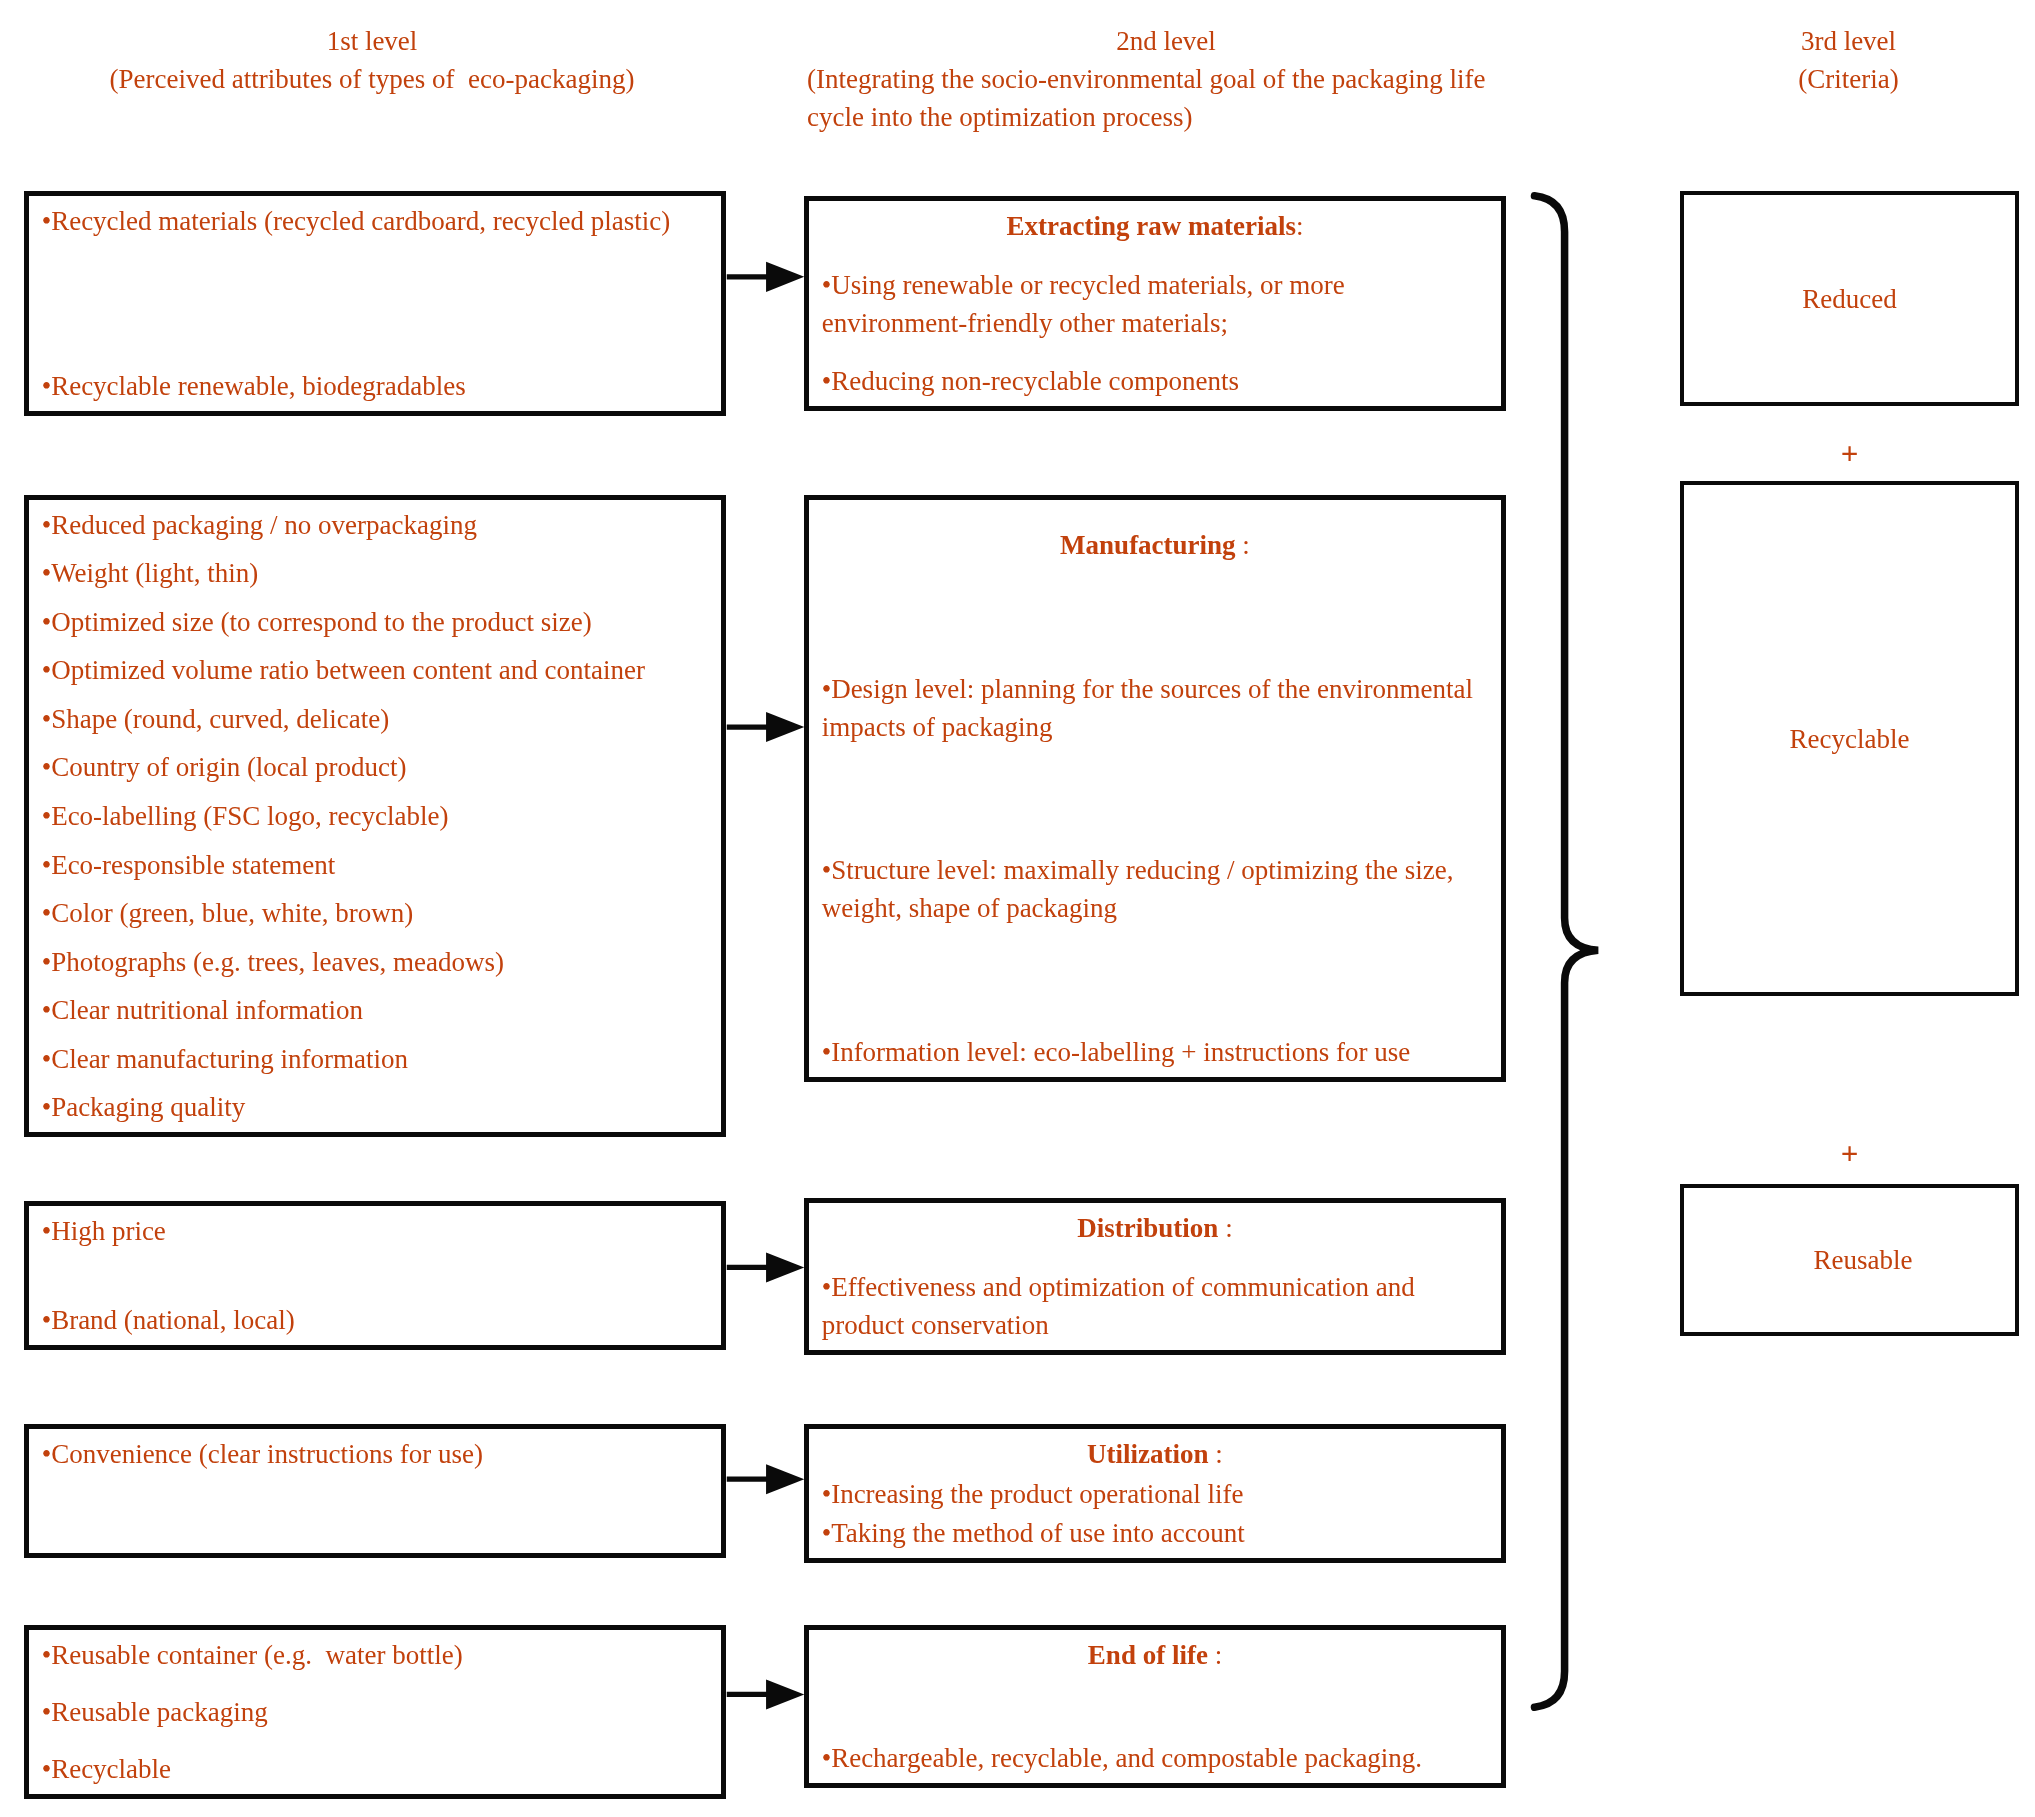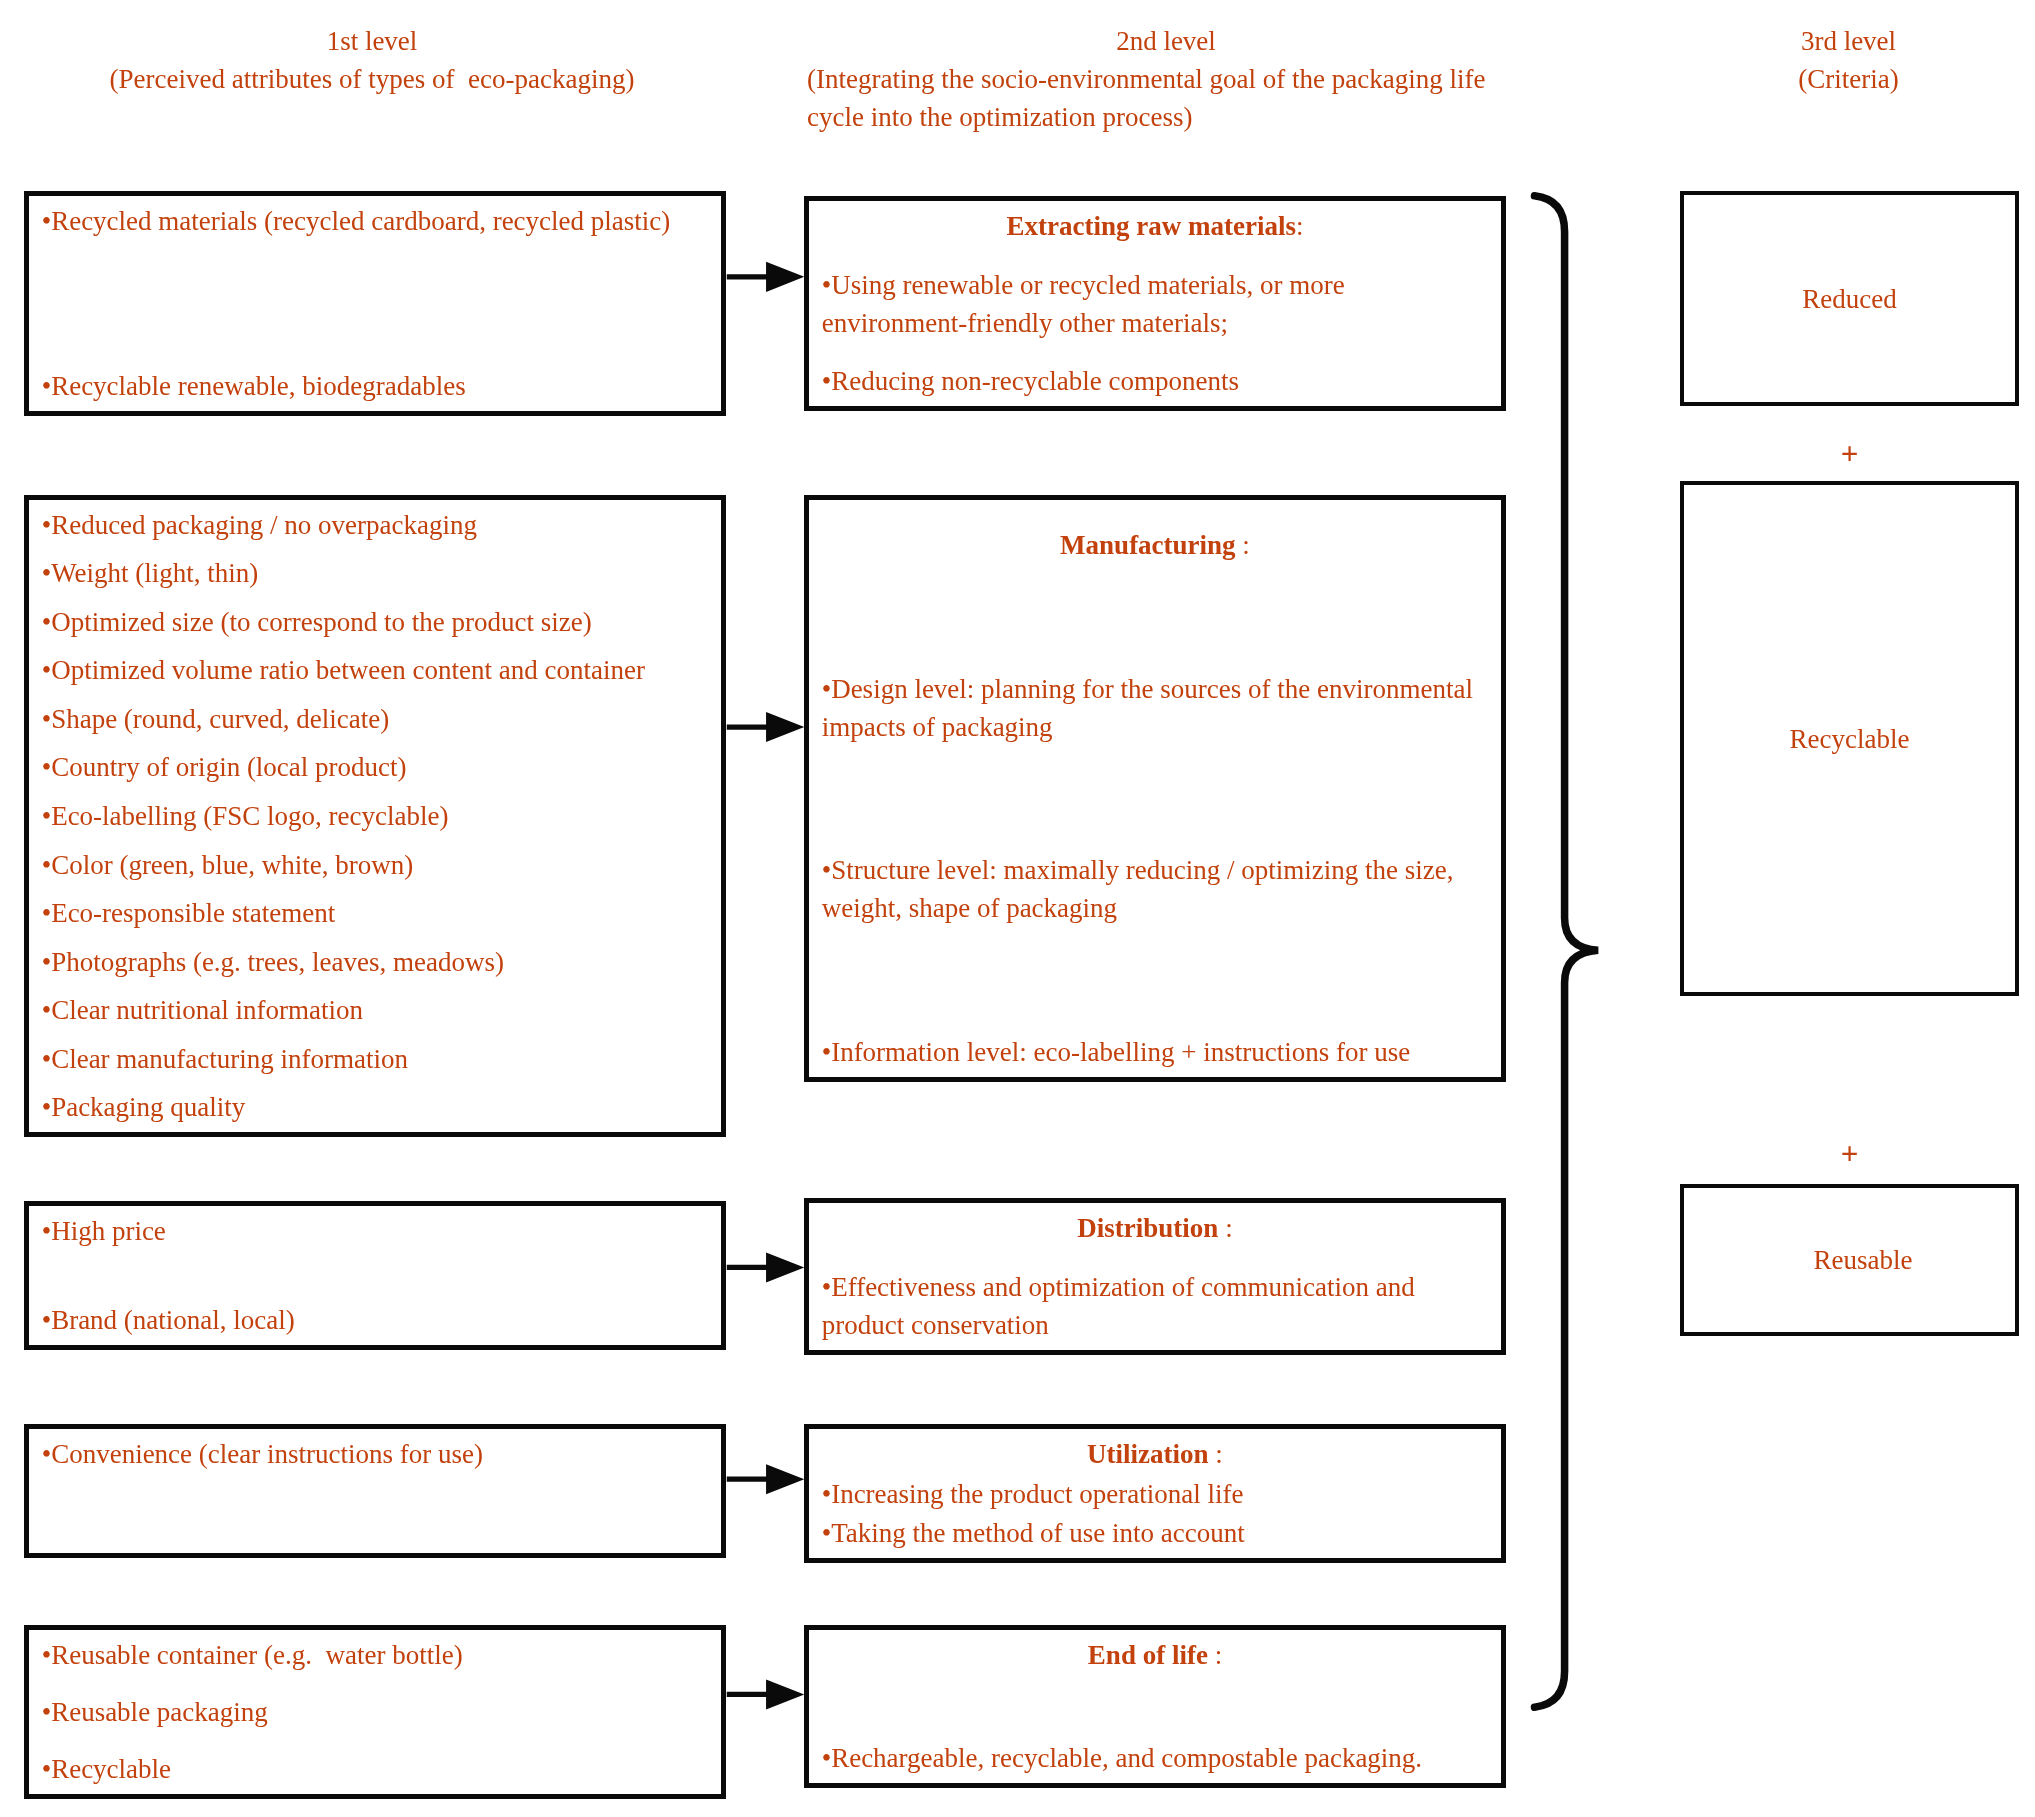--- a/index.html
+++ b/index.html
@@ -76,22 +76,22 @@
   </div>
 
   <div class="box" style="left:24px;top:495px;width:702px;height:642px;">
     <span class="li" data-bind="col1_boxes.1.items.0">Reduced packaging / no overpackaging</span>
     <span class="li" data-bind="col1_boxes.1.items.1">Weight (light, thin)</span>
     <span class="li" data-bind="col1_boxes.1.items.2">Optimized size (to correspond to the product size)</span>
     <span class="li" data-bind="col1_boxes.1.items.3">Optimized volume ratio between content and container</span>
     <span class="li" data-bind="col1_boxes.1.items.4">Shape (round, curved, delicate)</span>
     <span class="li" data-bind="col1_boxes.1.items.5">Country of origin (local product)</span>
     <span class="li" data-bind="col1_boxes.1.items.6">Eco-labelling (FSC logo, recyclable)</span>
+    <span class="li" data-bind="col1_boxes.1.items.8">Eco-responsible statement</span>
     <span class="li" data-bind="col1_boxes.1.items.7">Color (green, blue, white, brown)</span>
-    <span class="li" data-bind="col1_boxes.1.items.8">Eco-responsible statement</span>
     <span class="li" data-bind="col1_boxes.1.items.9">Photographs (e.g. trees, leaves, meadows)</span>
     <span class="li" data-bind="col1_boxes.1.items.10">Clear nutritional information</span>
     <span class="li" data-bind="col1_boxes.1.items.11">Clear manufacturing information</span>
     <span class="li" data-bind="col1_boxes.1.items.12">Packaging quality</span>
   </div>
 
   <div class="box" style="left:24px;top:1201px;width:702px;height:149px;">
     <span class="li" data-bind="col1_boxes.2.items.0">High price</span>
     <span class="li" data-bind="col1_boxes.2.items.1">Brand (national, local)</span>
   </div>

